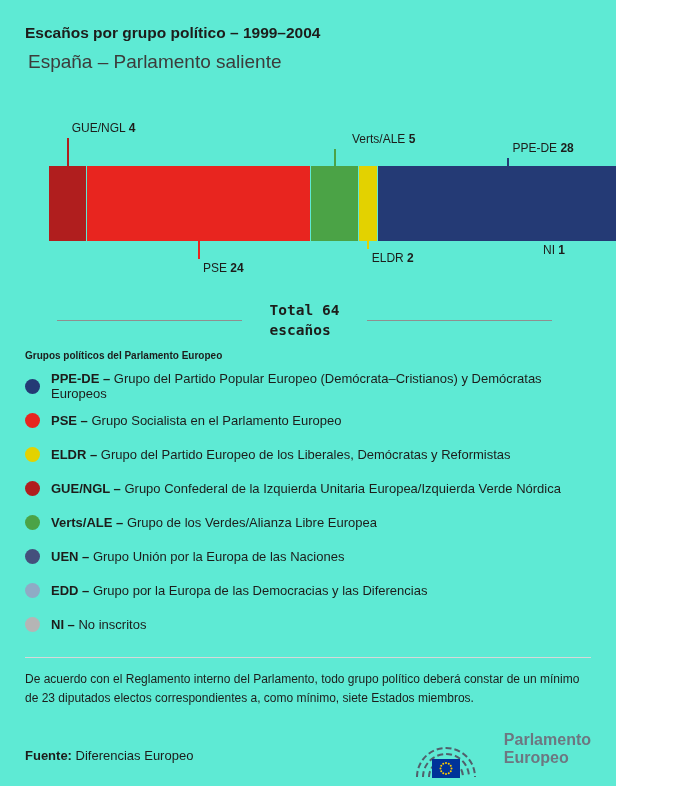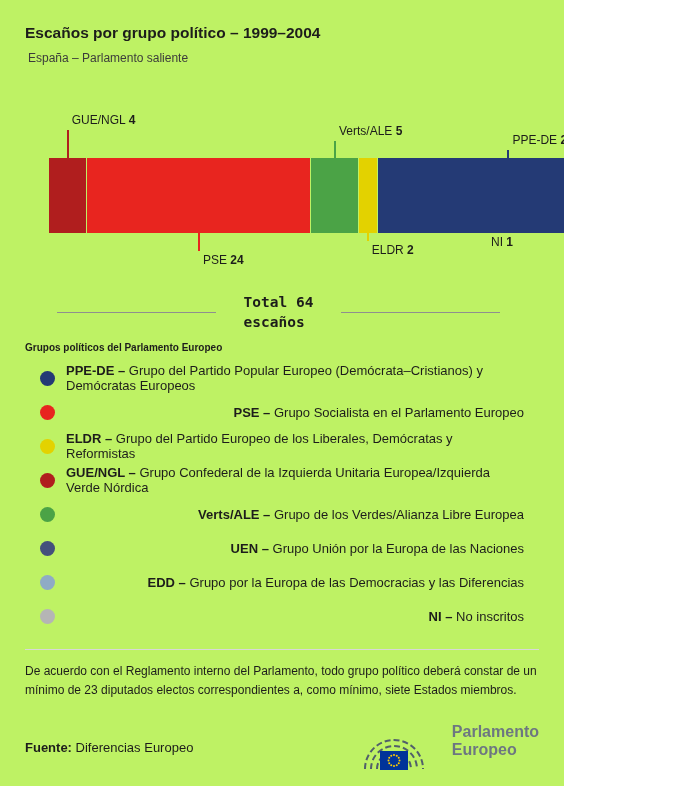--- a/index.html
+++ b/index.html
@@ -1,42 +1,42 @@
 <!DOCTYPE html>
 <html><head>
 <meta charset="utf-8">
 <style>
   * { margin: 0; padding: 0; box-sizing: border-box; }
   html, body { background: #ffffff; }
   .page {
-    width: 564px; height: 786px; position: relative; overflow: hidden;
-    background: #bef264; color: #1d1d1b;
+    width: 616px; height: 786px; position: relative; overflow: hidden;
+    background: #5eead4; color: #1d1d1b;
     font-family: "Liberation Sans", sans-serif;
   }
   .title { font-size: 15.5px; font-weight: bold; padding: 24px 25px 0; }
-  .subtitle { font-size: 12px; color: #3c3c3b; padding: 9px 25px 0 28px; }
+  .subtitle { font-size: 19px; color: #3c3c3b; padding: 9px 25px 0 28px; }
 
   .chart { position: relative; height: 162px; margin-top: 46px; }
   .bar { position: absolute; left: 49px; top: 47px; width: 600px; height: 75px; display: flex; }
   .segment { height: 100%; }
   .segment:not(:last-child) { margin-right: 1px; }
   .callout-line { position: absolute; width: 2px; }
   .callout-label { position: absolute; font-size: 12px; white-space: nowrap; color: #1d1d1b; }
   .callout-label b { font-weight: bold; }
 
   .total-row { display: flex; align-items: center; margin: 20px 64px 0 57px; }
   .total-rule { flex: 1; height: 1px; background: #8f8f8f; }
   .total-text {
     font-family: "DejaVu Sans Mono", monospace; font-weight: bold;
     font-size: 14.5px; line-height: 1.35; padding: 0 28px;
   }
 
   .legend-heading { font-size: 10px; font-weight: bold; padding: 10px 25px 0; }
   .legend { margin-top: 8px; }
-  .legend-item { display: flex; align-items: center; height: 34px; padding: 0 40px; justify-content: space-between; }
+  .legend-item { display: flex; align-items: center; height: 34px; padding: 0 25px; }
   .dot { width: 15px; height: 15px; border-radius: 50%; margin-right: 11px; flex: none; }
   .legend-text { font-size: 13px; }
   .legend-text b { font-weight: bold; }
 
   .divider { border: none; border-top: 1px solid #d8d8d8; margin: 16px 25px 0; }
   .note { font-size: 12px; line-height: 1.55; margin: 12px 25px 0; max-width: 618px; color: #1d1d1b; }
 
   .source-row { display: flex; justify-content: space-between; align-items: center; margin: 24px 25px 0; }
   .source { font-size: 13px; }
   .source b { font-weight: bold; }
@@ -58,21 +58,21 @@
         <div class="segment" style="width: 46.875px; background: rgb(75, 163, 70);"></div>
         <div class="segment" style="width: 18.75px; background: rgb(227, 210, 0);"></div>
         <div class="segment" style="width: 262.5px; background: rgb(36, 58, 117);"></div>
         <div class="segment" style="width: 9.375px; background: rgb(181, 181, 181);"></div>
       </div>
   <div class="callout-line" style="left: 66.75px; height: 28px; top: 19px; background: rgb(176, 30, 30);"></div>
       <div class="callout-label" style="left: 71.75px; top: 2px;"><span>GUE/NGL </span><b>4</b></div>
       <div class="callout-line" style="left: 198px; height: 18px; top: 122px; background: rgb(232, 37, 31);"></div>
       <div class="callout-label" style="left: 203px; top: 142px;"><span>PSE </span><b>24</b></div>
       <div class="callout-line" style="left: 333.938px; height: 17px; top: 30px; background: rgb(75, 163, 70);"></div>
-      <div class="callout-label" style="left: 339px; top: 13px;"><span>Verts/ALE </span><b>5</b></div>
+      <div class="callout-label" style="left: 352px; top: 13px;"><span>Verts/ALE </span><b>5</b></div>
       <div class="callout-line" style="left: 366.75px; height: 8px; top: 122px; background: rgb(227, 210, 0);"></div>
       <div class="callout-label" style="left: 371.75px; top: 132px;"><span>ELDR </span><b>2</b></div>
       <div class="callout-line" style="left: 507.375px; height: 8px; top: 39px; background: rgb(36, 58, 117);"></div>
       <div class="callout-label" style="left: 512.375px; top: 22px;"><span>PPE-DE </span><b>28</b></div>
       <div class="callout-label" style="right: 51px; top: 124px;"><span>NI </span><b>1</b></div>
     </div>
 
   <div class="total-row">
     <div class="total-rule"></div>
     <div class="total-text">

